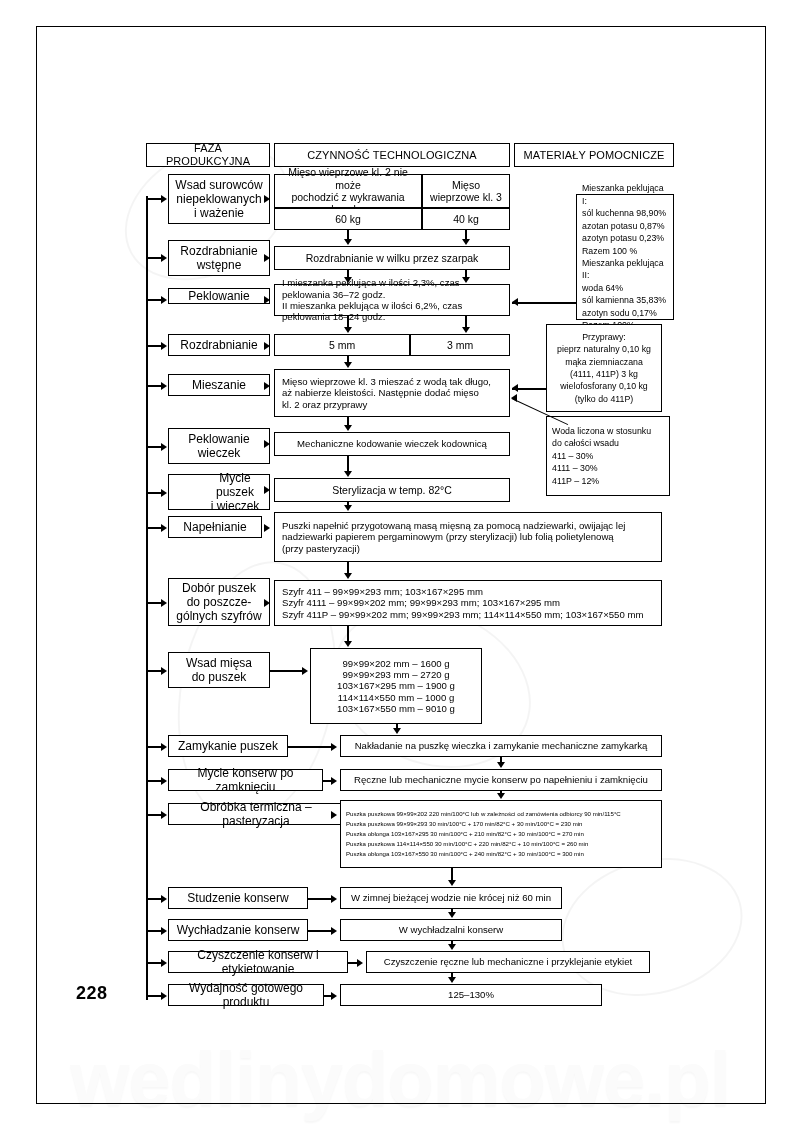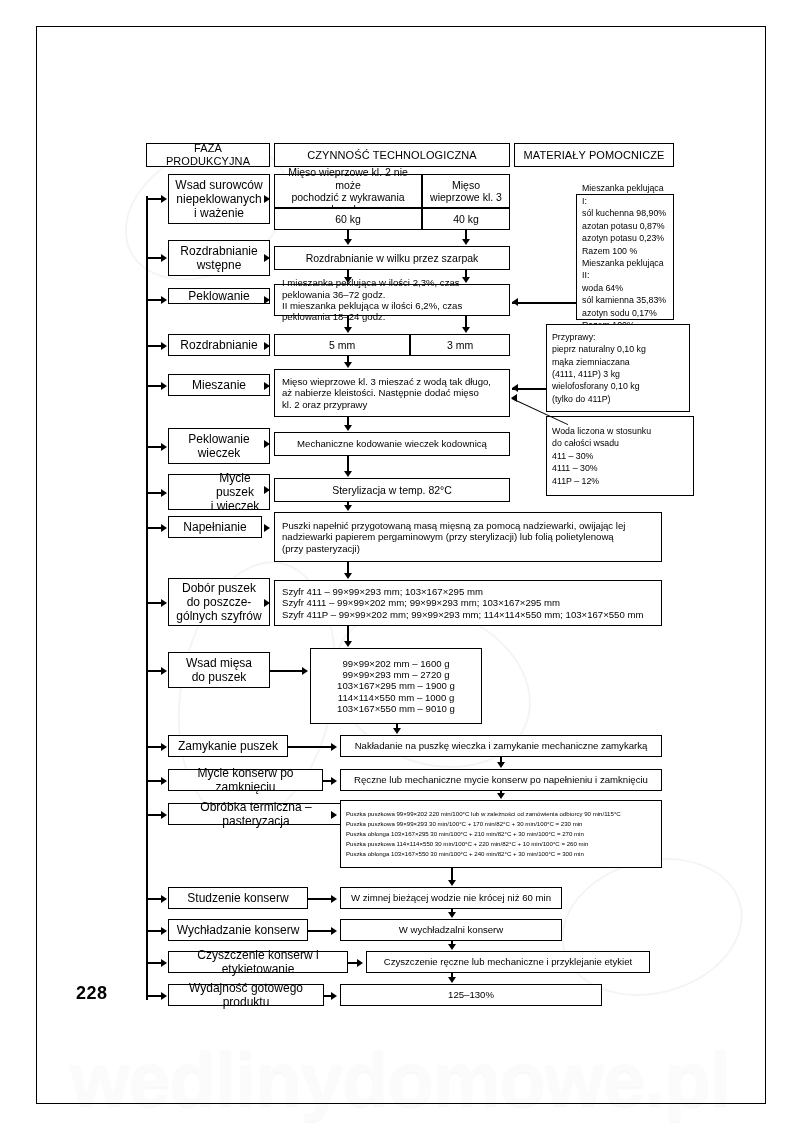--- a/index.html
+++ b/index.html
@@ -390,32 +390,32 @@
       <span class="mono-row">azotyn potasu  0,23%</span>
       <span class="mono-row">        Razem 100 %</span>
       <span class="mono-row">Mieszanka peklująca II:</span>
       <span class="mono-row">woda                  64%</span>
       <span class="mono-row">sól kamienna 35,83%</span>
       <span class="mono-row">azotyn sodu    0,17%</span>
       <span class="mono-row">        Razem 100%</span>
     </div>
   </div>
 
-  <div class="bx mat" style="left:546px;top:324px;width:144px;height:88px;">
+  <div class="bx mat" style="left:546px;top:324px;width:116px;height:88px;text-align:center;">
     <div class="inner">
       <span class="mono-row">Przyprawy:</span>
       <span class="mono-row">pieprz naturalny   0,10 kg</span>
       <span class="mono-row">mąka ziemniaczana</span>
       <span class="mono-row">(4111, 411P)          3 kg</span>
       <span class="mono-row">wielofosforany     0,10 kg</span>
       <span class="mono-row">(tylko do 411P)</span>
     </div>
   </div>
 
-  <div class="bx mat" style="left:546px;top:416px;width:148px;height:80px;">
+  <div class="bx mat" style="left:546px;top:416px;width:124px;height:80px;">
     <div class="inner">
       <span class="mono-row">Woda liczona w stosunku</span>
       <span class="mono-row">do całości wsadu</span>
       <span class="mono-row">411 – 30%</span>
       <span class="mono-row">4111 – 30%</span>
       <span class="mono-row">411P – 12%</span>
     </div>
   </div>
 
   <div class="ln h" style="left:512px;top:302px;width:64px;"></div>

